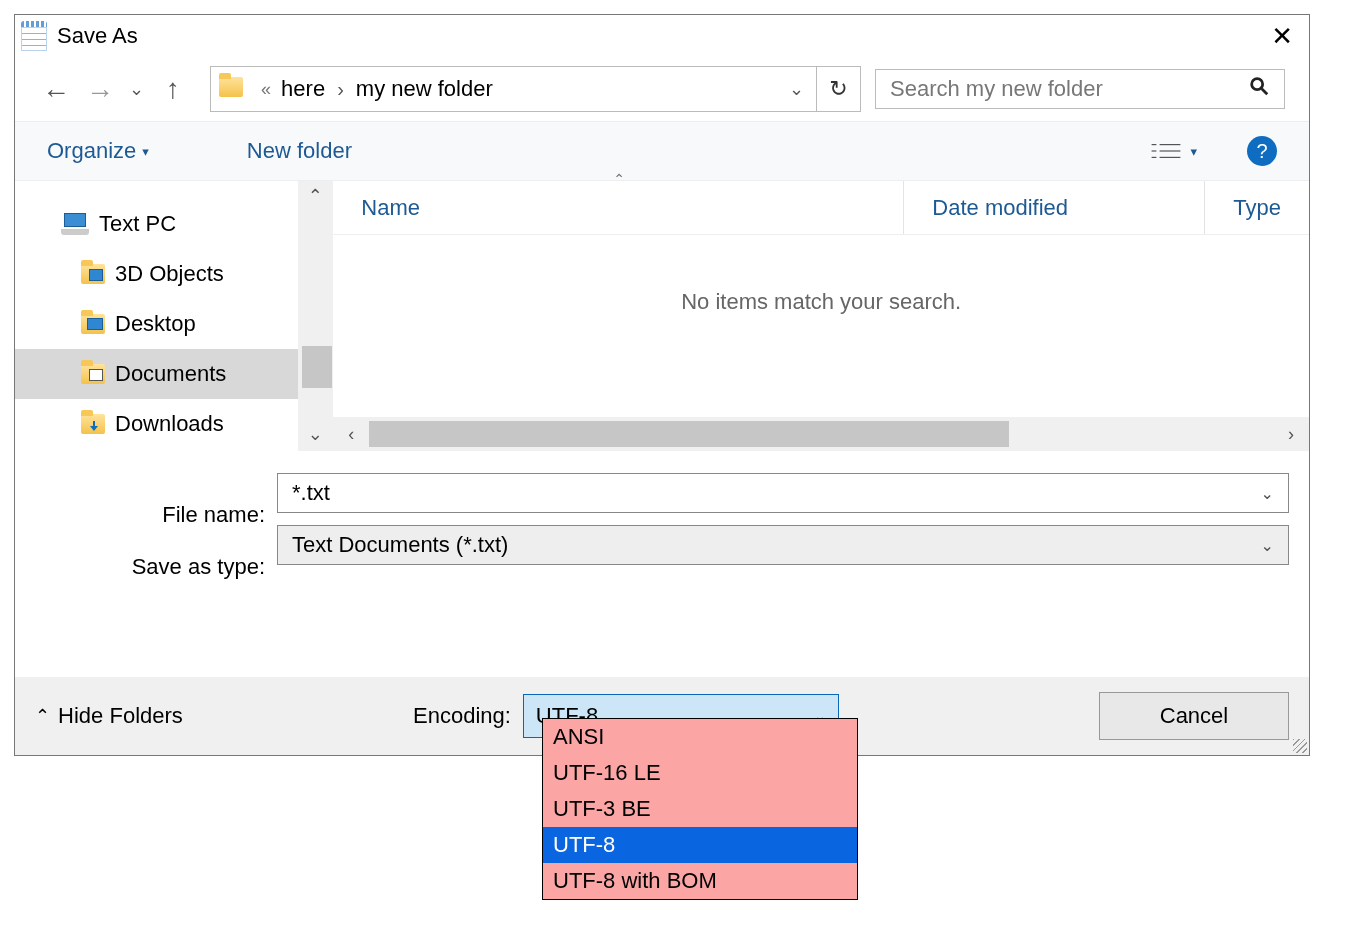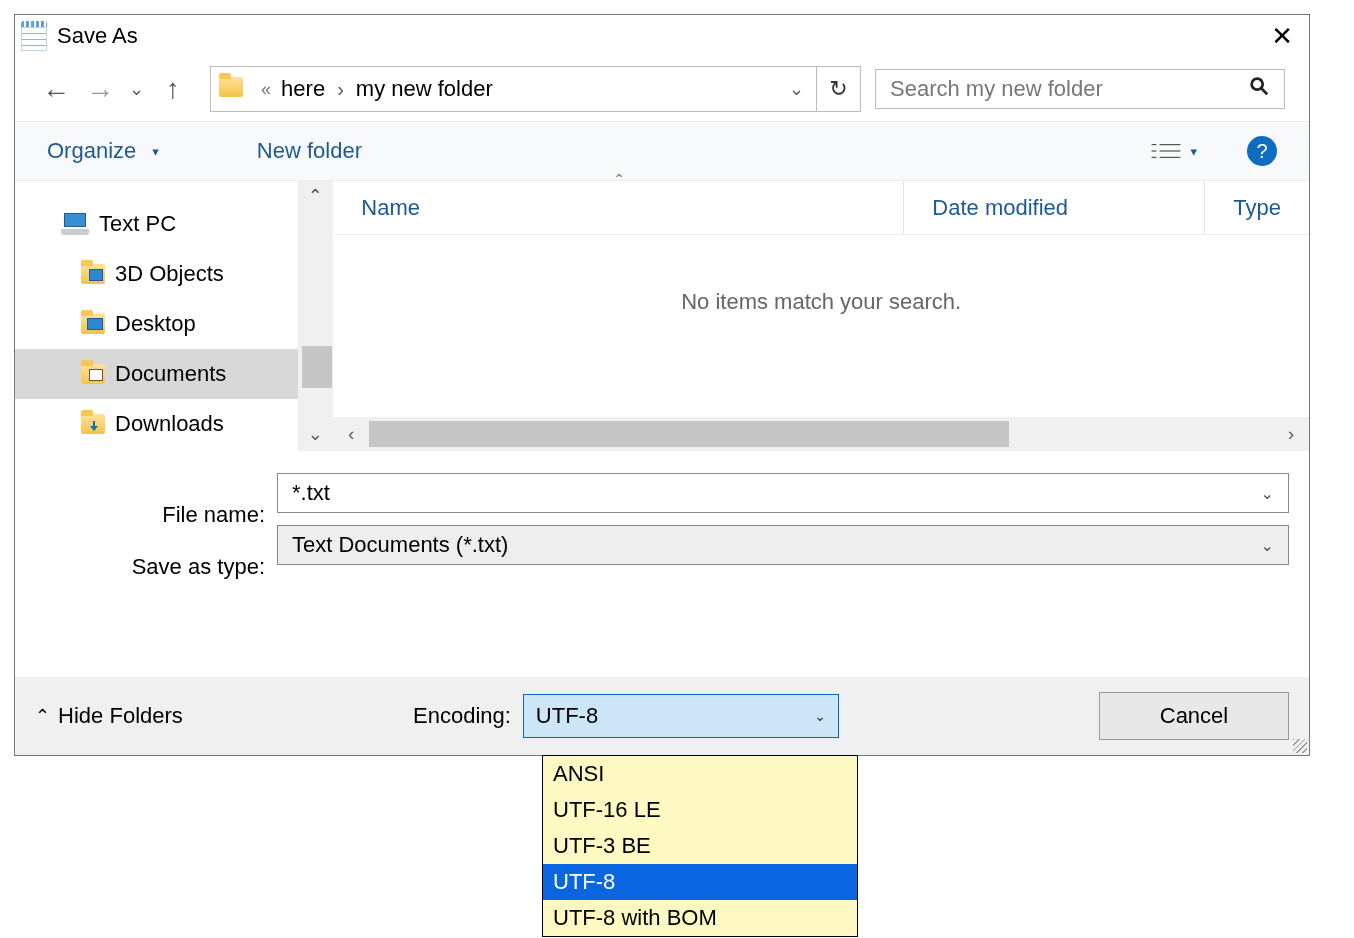--- a/index.html
+++ b/index.html
@@ -36,21 +36,21 @@
 .addr .refresh { width: 44px; height: 100%; border-left: 1px solid #bbb; display: flex;
   align-items: center; justify-content: center; font-size: 22px; cursor: pointer; color: #333; }
 
 .searchbox { width: 410px; height: 40px; border: 1px solid #bbb; display: flex; align-items: center;
   padding: 0 14px; color: #777; font-size: 22px; cursor: text; }
 .searchbox .mag { margin-left: auto; font-size: 22px; color: #333; }
 
 
 .toolbar { height: 60px; background: #f8f9fb; border-top: 1px solid #eee; border-bottom: 1px solid #eee;
   display: flex; align-items: center; padding: 0 32px; gap: 14px; }
-.toolbar .tool { color: #1d5a94; font-size: 22px; cursor: pointer; display: flex; align-items: center; gap: 16px; }
+.toolbar .tool { color: #1d5a94; font-size: 22px; cursor: pointer; display: flex; align-items: center; gap: 6px; }
 .toolbar .newfolder { margin-left: 84px; }
 .toolbar .spacer { flex: 1; }
 .toolbar .viewbtn { cursor: pointer; display: flex; align-items: center; gap: 8px; color: #555; }
 .toolbar .viewbtn svg { width: 32px; height: 22px; }
 .toolbar .help { width: 30px; height: 30px; border-radius: 50%; background: #0e6dc0; color: #fff;
   display: flex; align-items: center; justify-content: center; font-size: 20px; margin-left: 36px; cursor: pointer; }
 
 
 .main { display: flex; height: 270px; }
 .sidebar { width: 300px; position: relative; }
@@ -96,22 +96,22 @@
 .combobox { width: 316px; height: 44px; border: 1px solid #0a66b8; background: #cde6f7;
   display: flex; align-items: center; padding: 0 12px; font-size: 22px; cursor: pointer; }
 .combobox .dd { margin-left: auto; font-size: 14px; color: #333; }
 .btn { width: 190px; height: 48px; background: #e8e8e8; border: 1px solid #999; font-size: 22px;
   display: flex; align-items: center; justify-content: center; cursor: pointer; }
 .btn.primary { border: 2px solid #0a66b8; }
 .btn-cancel { position: absolute; right: 20px; }
 .btn-save { position: absolute; right: 232px; }
 
 
-.dropdown { position: absolute; left: 542px; top: 755px; width: 316px; border: 1px solid #000;
-  background: #fef9c3; font-size: 22px; z-index: 10; }
+.dropdown { position: absolute; left: 542px; top: 718px; width: 316px; border: 1px solid #000;
+  background: #fca5a5; font-size: 22px; z-index: 10; }
 .dropdown .opt { height: 36px; padding: 2px 10px; display: flex; align-items: center; cursor: pointer; }
 .dropdown .opt.hl { background: #0a66e0; color: #fff; }
 
 
 .ficon { width: 24px; height: 20px; position: relative; }
 .ficon .tab { position: absolute; top: -4px; left: 0; width: 12px; height: 6px; background: #f7c758;
   border-radius: 2px 2px 0 0; }
 .ficon .body { width: 100%; height: 100%; background: linear-gradient(#ffe39b,#f4c24b);
   border-radius: 2px; }
 .ficon.doc .body { background: linear-gradient(#ffe39b,#f4c24b); }

